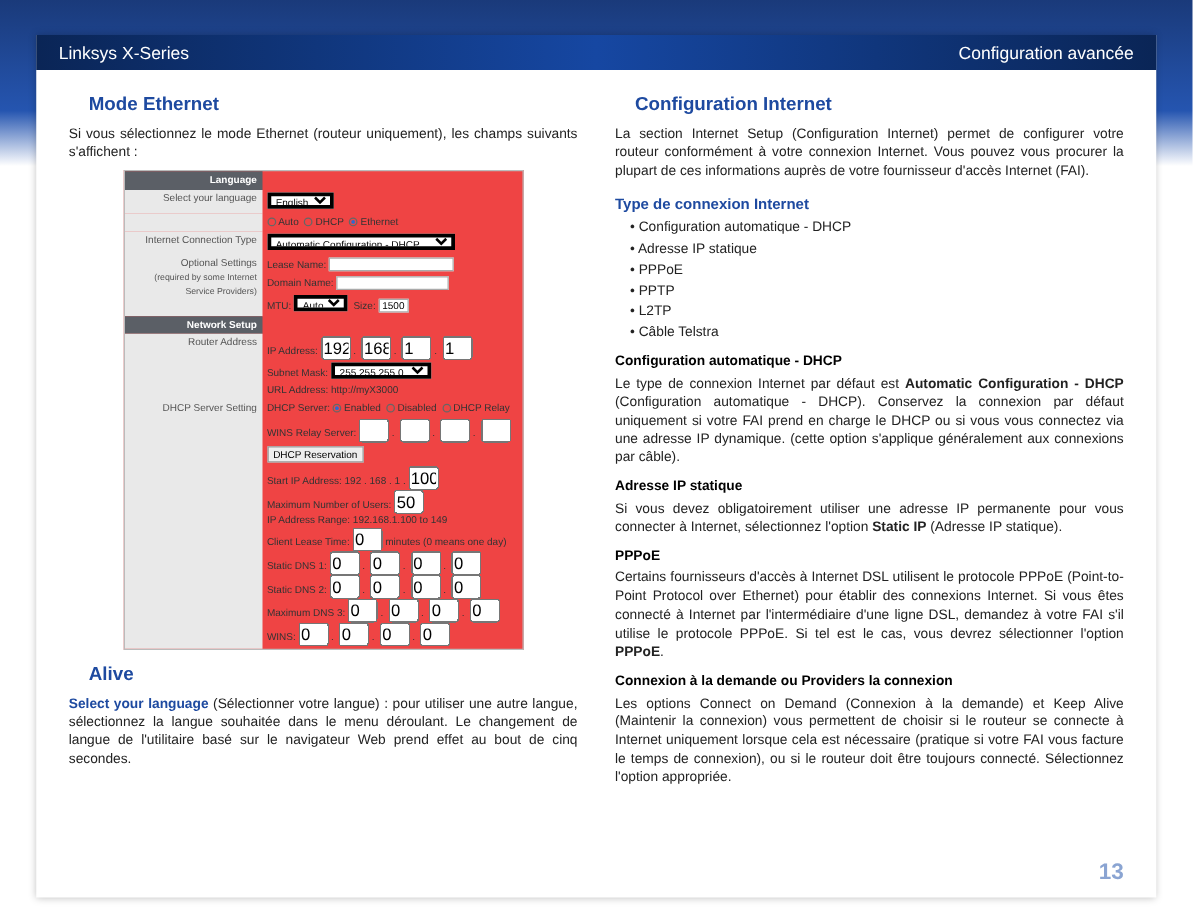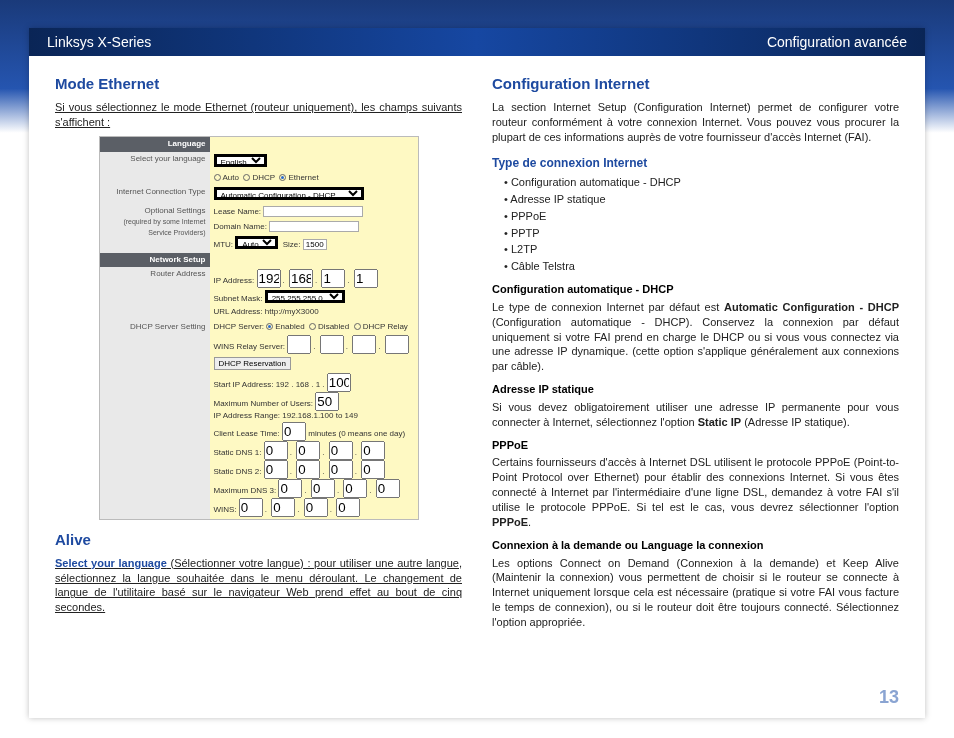--- a/index.html
+++ b/index.html
@@ -40,36 +40,36 @@
     line-height: 1.35;
   }
   .col {
     flex: 1;
     min-width: 0;
   }
   h2 {
     color: #1e4aa0;
     font-size: 15px;
     font-weight: 700;
-    margin: 4px 0 6px;
+    margin: 4px 16px 6px;
   }
   h3 {
     color: #1e4aa0;
     font-size: 12px;
     font-weight: 700;
     margin: 10px 0 4px;
   }
   h4 {
     color: #000;
     font-size: 11px;
     font-weight: 700;
     margin: 8px 0 3px;
   }
   p { text-align: justify; margin-bottom: 6px; }
-  .just { text-align: justify; text-decoration: underline; }
+  .just { text-align: justify; }
   ul { list-style: none; padding-left: 12px; margin: 4px 0 8px; }
   ul li::before { content: "•  "; }
   ul li { margin-bottom: 2px; }
   strong { font-weight: 700; }
   .bold-blue { color: #1e4aa0; font-weight: 700; }
   .pagenum {
     position: absolute;
     bottom: 10px;
     right: 26px;
     color: #8aa4d2;
@@ -77,21 +77,21 @@
     font-weight: 600;
   }
 
   
   .shot {
     border: 1px solid #bbb;
     width: 320px;
     margin: 6px auto 10px;
     font-size: 8px;
     color: #333;
-    background: #fef9c3;
+    background: #ef4444;
   }
   .shot table { width: 100%; border-collapse: collapse; }
   .shot td { vertical-align: top; padding: 2px 4px; }
   .shot .side {
     width: 110px;
     background: #e9e9e9;
     text-align: right;
     color: #555;
     padding: 2px 4px;
     border-right: 0;
@@ -281,19 +281,19 @@
       <h4>Adresse IP statique</h4>
       <p>
         <span>Si vous devez obligatoirement utiliser une adresse IP permanente pour vous connecter à Internet, sélectionnez l'option </span><strong>Static IP</strong><span> (Adresse IP statique).</span>
       </p>
 
       <h4>PPPoE</h4>
       <p>
         <span>Certains fournisseurs d'accès à Internet DSL utilisent le protocole PPPoE (Point-to-Point Protocol over Ethernet) pour établir des connexions Internet. Si vous êtes connecté à Internet par l'intermédiaire d'une ligne DSL, demandez à votre FAI s'il utilise le protocole PPPoE. Si tel est le cas, vous devrez sélectionner l'option </span><strong>PPPoE</strong><span>.</span>
       </p>
 
-      <h4>Connexion à la demande ou Language la connexion</h4>
+      <h4>Connexion à la demande ou Providers la connexion</h4>
       <p>Les options Connect on Demand (Connexion à la demande) et Keep Alive (Maintenir la connexion) vous permettent de choisir si le routeur se connecte à Internet uniquement lorsque cela est nécessaire (pratique si votre FAI vous facture le temps de connexion), ou si le routeur doit être toujours connecté. Sélectionnez l'option appropriée.</p>
     </div>
   </div>
 
   <div class="pagenum">13</div>
 </div>
 
 </body></html>

